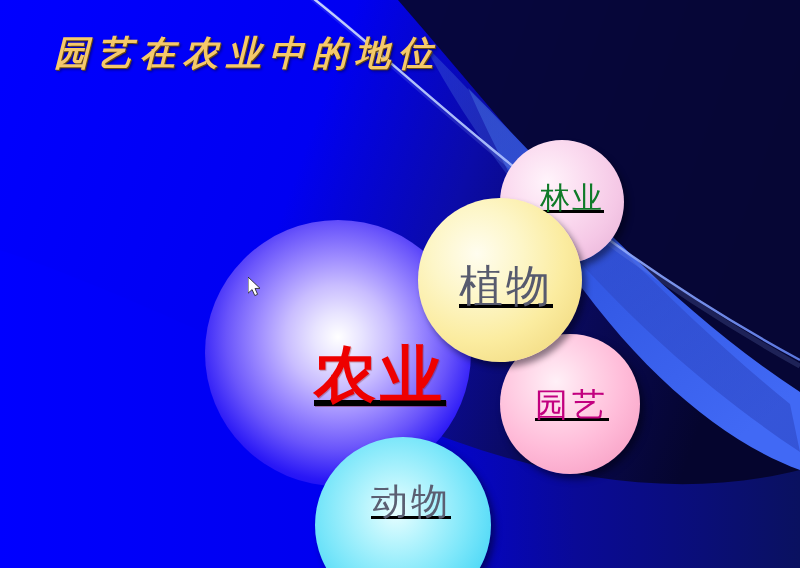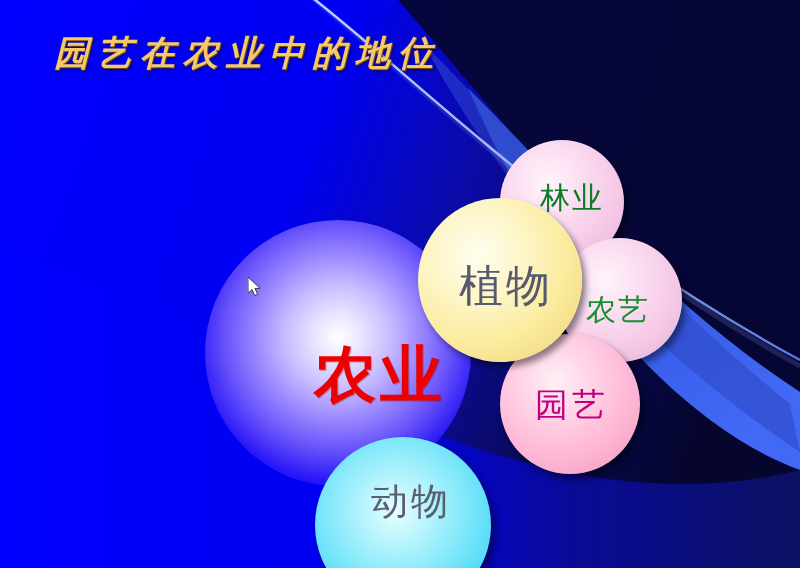--- a/index.html
+++ b/index.html
@@ -42,20 +42,21 @@
   }
 
   
   .bubble {
     position: absolute;
     border-radius: 50%;
     display: flex;
     align-items: center;
     justify-content: center;
     box-sizing: border-box;
+    text-decoration: underline;
   }
   .bubble .lbl {
     position: relative;
     z-index: 2;
     white-space: nowrap;
     line-height: 1;
   }
 
   
   #bub-agri {
@@ -242,23 +243,20 @@
   </div>
 
   <div class="bubble" id="bub-animal">
     <span class="lbl">动物</span>
   </div>
 
   <div class="bubble" id="bub-forest">
     <span class="lbl">林业</span>
   </div>
 
-  <div class="bubble" id="bub-agron">
-    <span class="lbl">农艺</span>
-  </div>
 
   <div class="bubble" id="bub-hort">
     <span class="lbl">园艺</span>
   </div>
 
   <div class="bubble" id="bub-plant">
     <span class="lbl">植物</span>
   </div>
 
   <svg id="cursor" viewBox="0 0 16 22">

